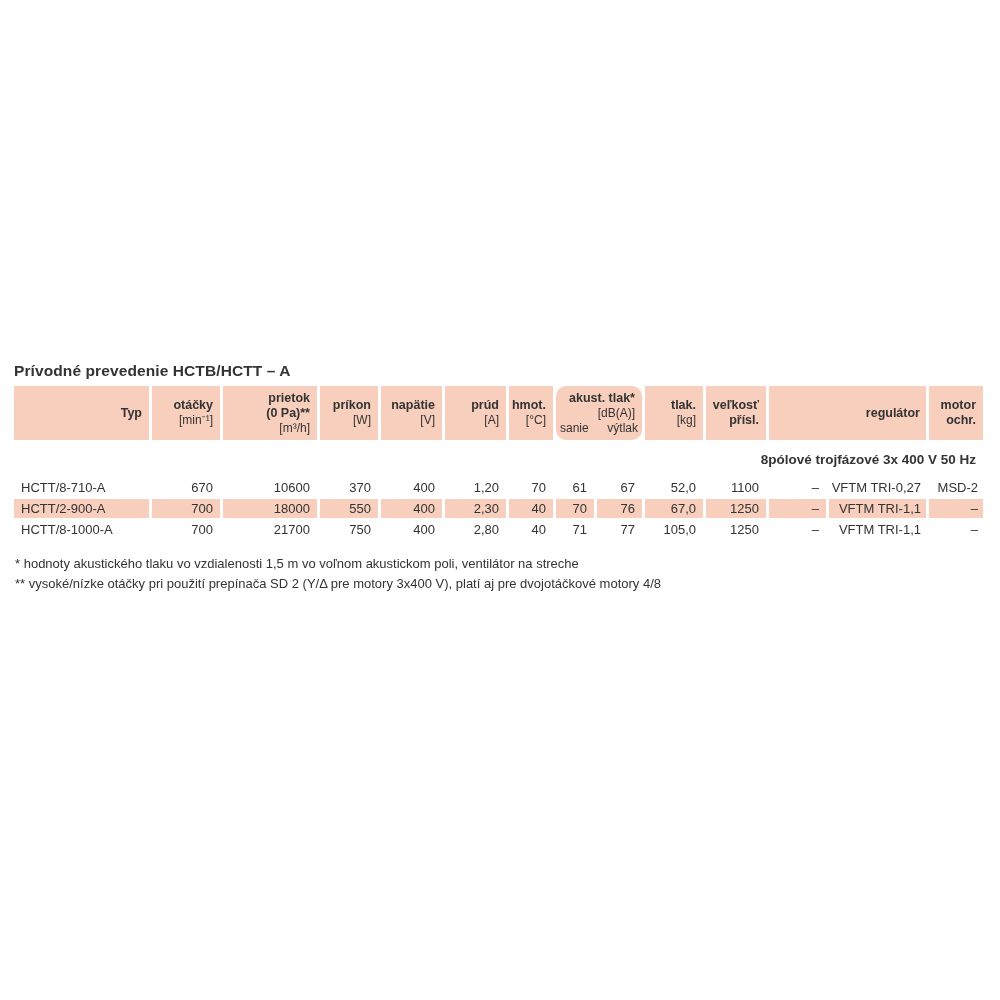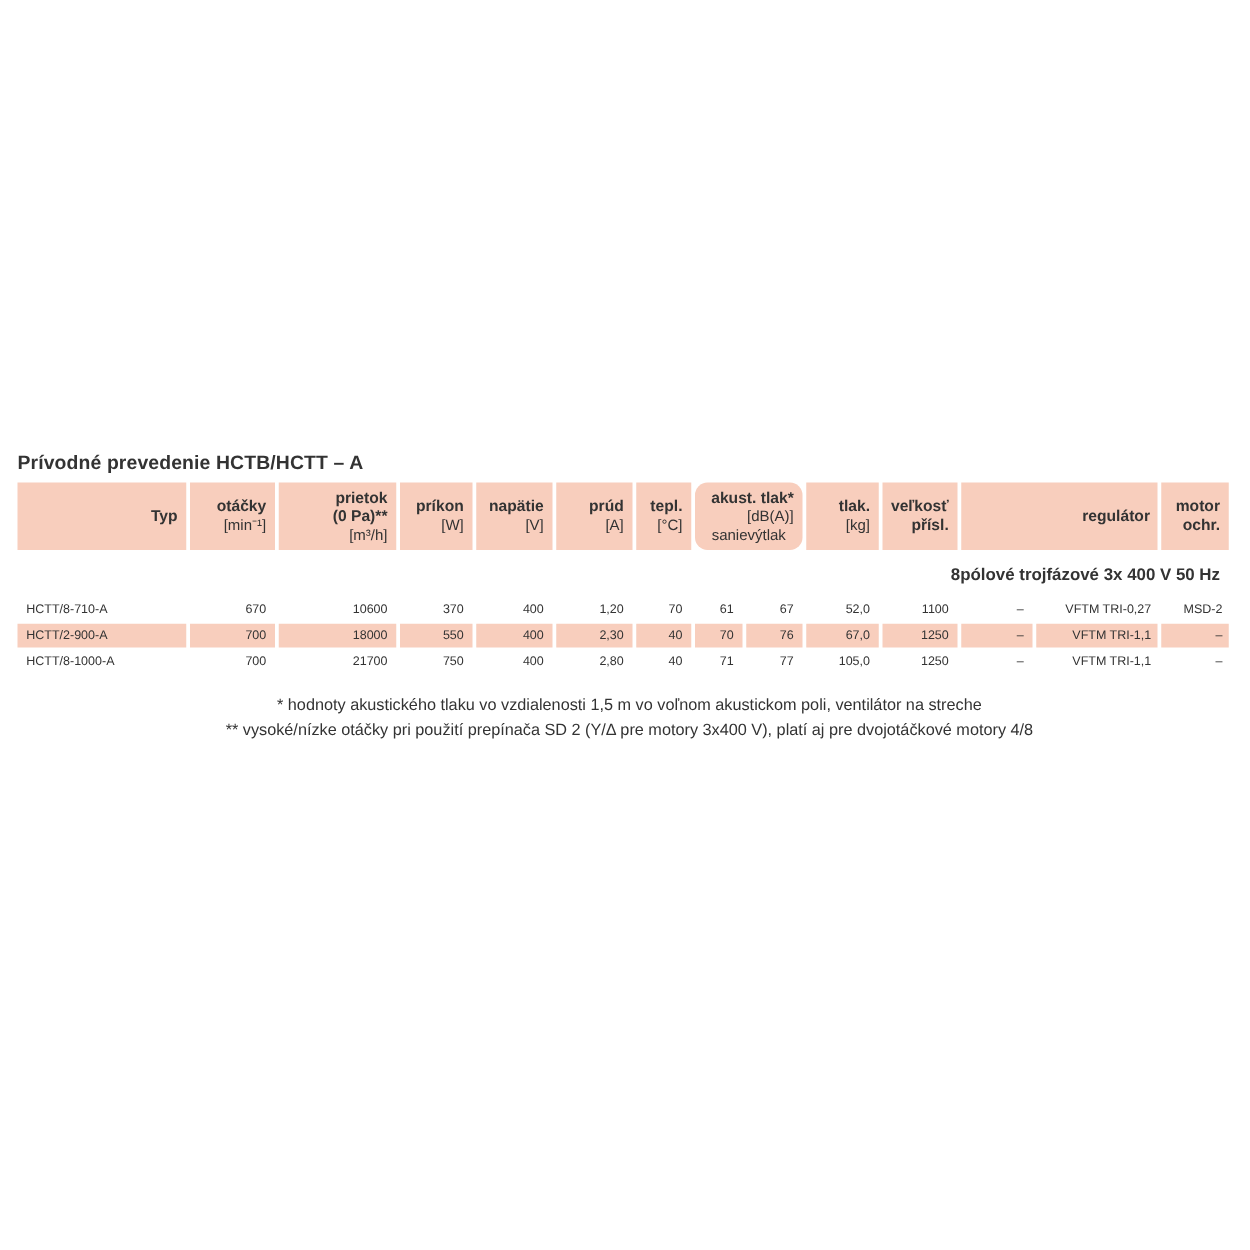--- a/index.html
+++ b/index.html
@@ -58,30 +58,30 @@
     font-weight: normal;
   }
   thead th.c-typ  { text-align: right; padding-left: 7px; }
   thead th.c-akust { padding: 0 3px; border-radius: 10px; }
   thead th.c-regb  { padding-right: 6px; }
   .hl { font-weight: bold; font-size: 12.5px; line-height: 15px; }
   .hu { font-weight: normal; font-size: 12px;  line-height: 15px; }
   .c-akust .hl, .c-akust .hu { padding-right: 4px; }
   .hsub {
     display: flex;
-    justify-content: center;
+    justify-content: space-between;
     font-size: 12px;
     line-height: 15px;
     padding: 0 1px;
   }
 
   tbody td {
     background: #ffffff;
     height: 19px;
-    font-size: 10px;
+    font-size: 13px;
     line-height: 19px;
     text-align: right;
     padding: 0 7px 0 2px;
     vertical-align: middle;
     white-space: nowrap;
   }
   tbody tr.data:nth-of-type(odd) td { background: var(--row-fill); }
   tbody td.c-typ { text-align: left; padding-left: 7px; }
   tbody td.c-regb, tbody td.c-motor { padding-right: 5px; }
 
@@ -93,21 +93,20 @@
     font-size: 13.5px;
     padding-left: 2px;
     vertical-align: middle;
   }
 
   .footnotes {
     margin-top: 13px;
     font-size: 13px;
     line-height: 20px;
     padding-left: 1px;
-    text-align: center;
   }
 </style>
 </head>
 <body>
 
 <div class="sheet">
 
   <h2 class="doc-title">Prívodné prevedenie HCTB/HCTT – A</h2>
 
   <table class="spec">
@@ -148,21 +147,21 @@
         </th>
         <th>
           <div class="hl">napätie</div>
           <div class="hu">[V]</div>
         </th>
         <th>
           <div class="hl">prúd</div>
           <div class="hu">[A]</div>
         </th>
         <th>
-          <div class="hl">tepl.</div>
+          <div class="hl">hmot.</div>
           <div class="hu">[°C]</div>
         </th>
         <th colspan="2" class="c-akust">
           <div class="hl">akust. tlak*</div>
           <div class="hu">[dB(A)]</div>
           <div class="hsub">
             <span>sanie</span>
             <span>výtlak</span>
           </div>
         </th>

